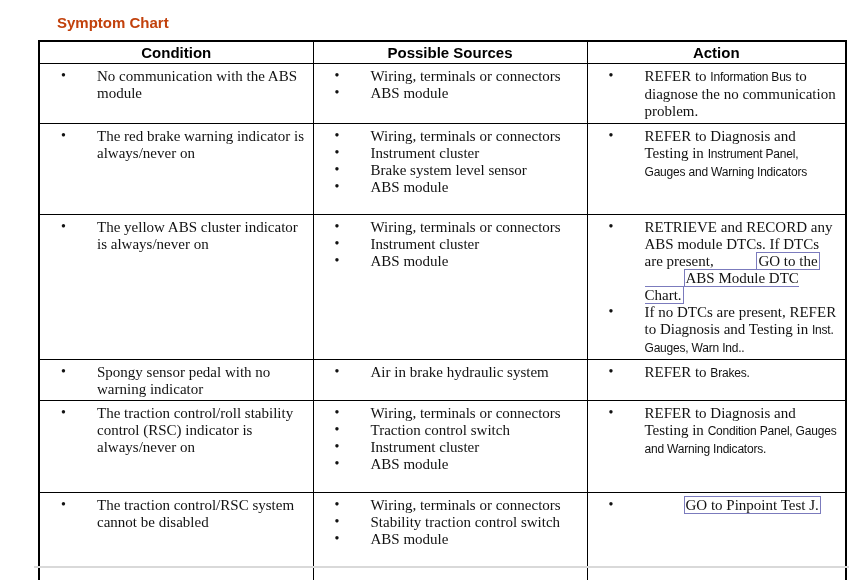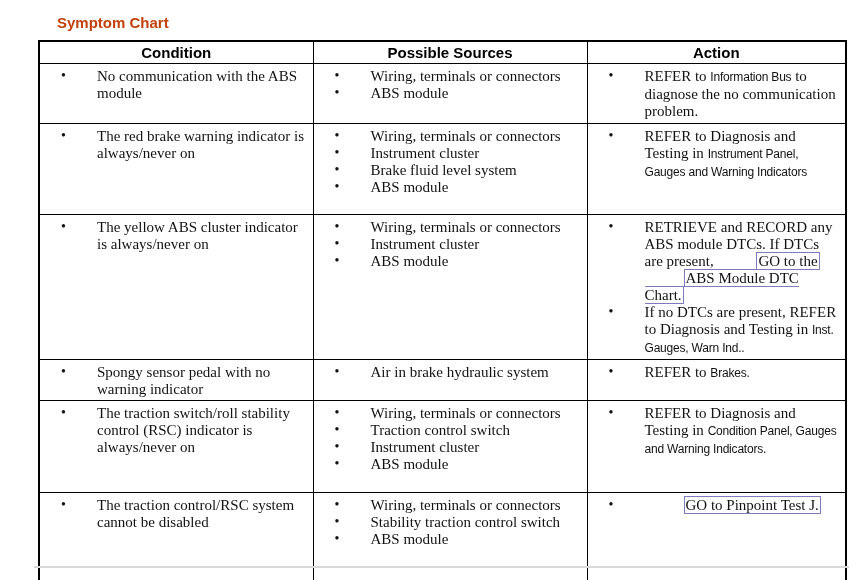--- a/index.html
+++ b/index.html
@@ -122,21 +122,21 @@
         <tr>
           <td>
             <ul class="cell-list">
               <li><span class="bullet">•</span><span class="">The red brake warning indicator is always/never on</span></li>
             </ul>
           </td>
           <td>
             <ul class="cell-list">
               <li><span class="bullet">•</span><span class="">Wiring, terminals or connectors</span></li>
               <li><span class="bullet">•</span><span class="">Instrument cluster</span></li>
-              <li><span class="bullet">•</span><span class="">Brake fluid level system</span></li>
+              <li><span class="bullet">•</span><span class="">Brake system level sensor</span></li>
               <li><span class="bullet">•</span><span class="">ABS module</span></li>
             </ul>
           </td>
           <td>
             <ul class="cell-list">
               <li><span class="bullet">•</span><span class="">REFER to Diagnosis and Testing in </span><span class="sans">Instrument Panel, Gauges and Warning Indicators</span></li>
             </ul>
           </td>
         </tr>
         <tr>
@@ -172,21 +172,21 @@
           </td>
           <td>
             <ul class="cell-list">
               <li><span class="bullet">•</span><span class="">REFER to </span><span class="sans">Brakes.</span></li>
             </ul>
           </td>
         </tr>
         <tr>
           <td>
             <ul class="cell-list">
-              <li><span class="bullet">•</span><span class="">The traction switch/roll stability control (RSC) indicator is always/never on</span></li>
+              <li><span class="bullet">•</span><span class="">The traction control/roll stability control (RSC) indicator is always/never on</span></li>
             </ul>
           </td>
           <td>
             <ul class="cell-list">
               <li><span class="bullet">•</span><span class="">Wiring, terminals or connectors</span></li>
               <li><span class="bullet">•</span><span class="">Traction control switch</span></li>
               <li><span class="bullet">•</span><span class="">Instrument cluster</span></li>
               <li><span class="bullet">•</span><span class="">ABS module</span></li>
             </ul>
           </td>

